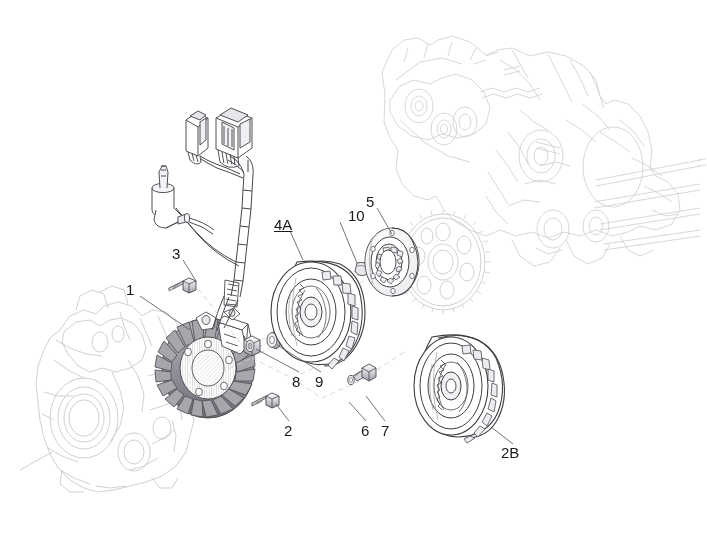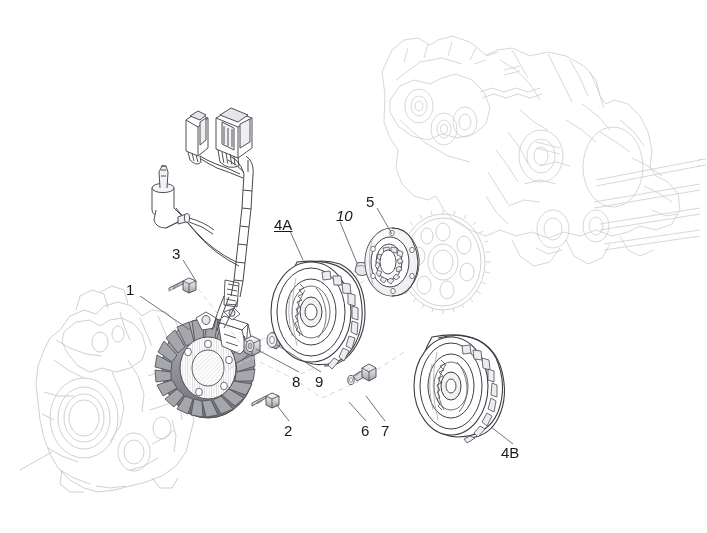--- a/index.html
+++ b/index.html
@@ -532,22 +532,22 @@
       <path d="M289 421 L276 404"></path>
       <path d="M366 421 L349 402"></path>
       <path d="M385 421 L366 396"></path>
       <path d="M513 444 L491 427"></path>
     </g>
   </svg>
 
   <div class="callout" style="left:126px; top:282px;">1</div>
   <div class="callout" style="left:172px; top:246px;">3</div>
   <div class="callout" style="left:274px; top:217px;text-decoration:underline;">4A</div>
-  <div class="callout" style="left:336px; top:208px;font-style:italic;">10</div>
+  <div class="callout" style="left:348px; top:208px;">10</div>
   <div class="callout" style="left:366px; top:194px;">5</div>
   <div class="callout" style="left:292px; top:374px;">8</div>
   <div class="callout" style="left:315px; top:374px;">9</div>
   <div class="callout" style="left:284px; top:423px;">2</div>
   <div class="callout" style="left:361px; top:423px;">6</div>
   <div class="callout" style="left:381px; top:423px;">7</div>
-  <div class="callout" style="left:501px; top:445px;">4B</div>
+  <div class="callout" style="left:501px; top:445px;">2B</div>
 
 </div>
 
 </body></html>

